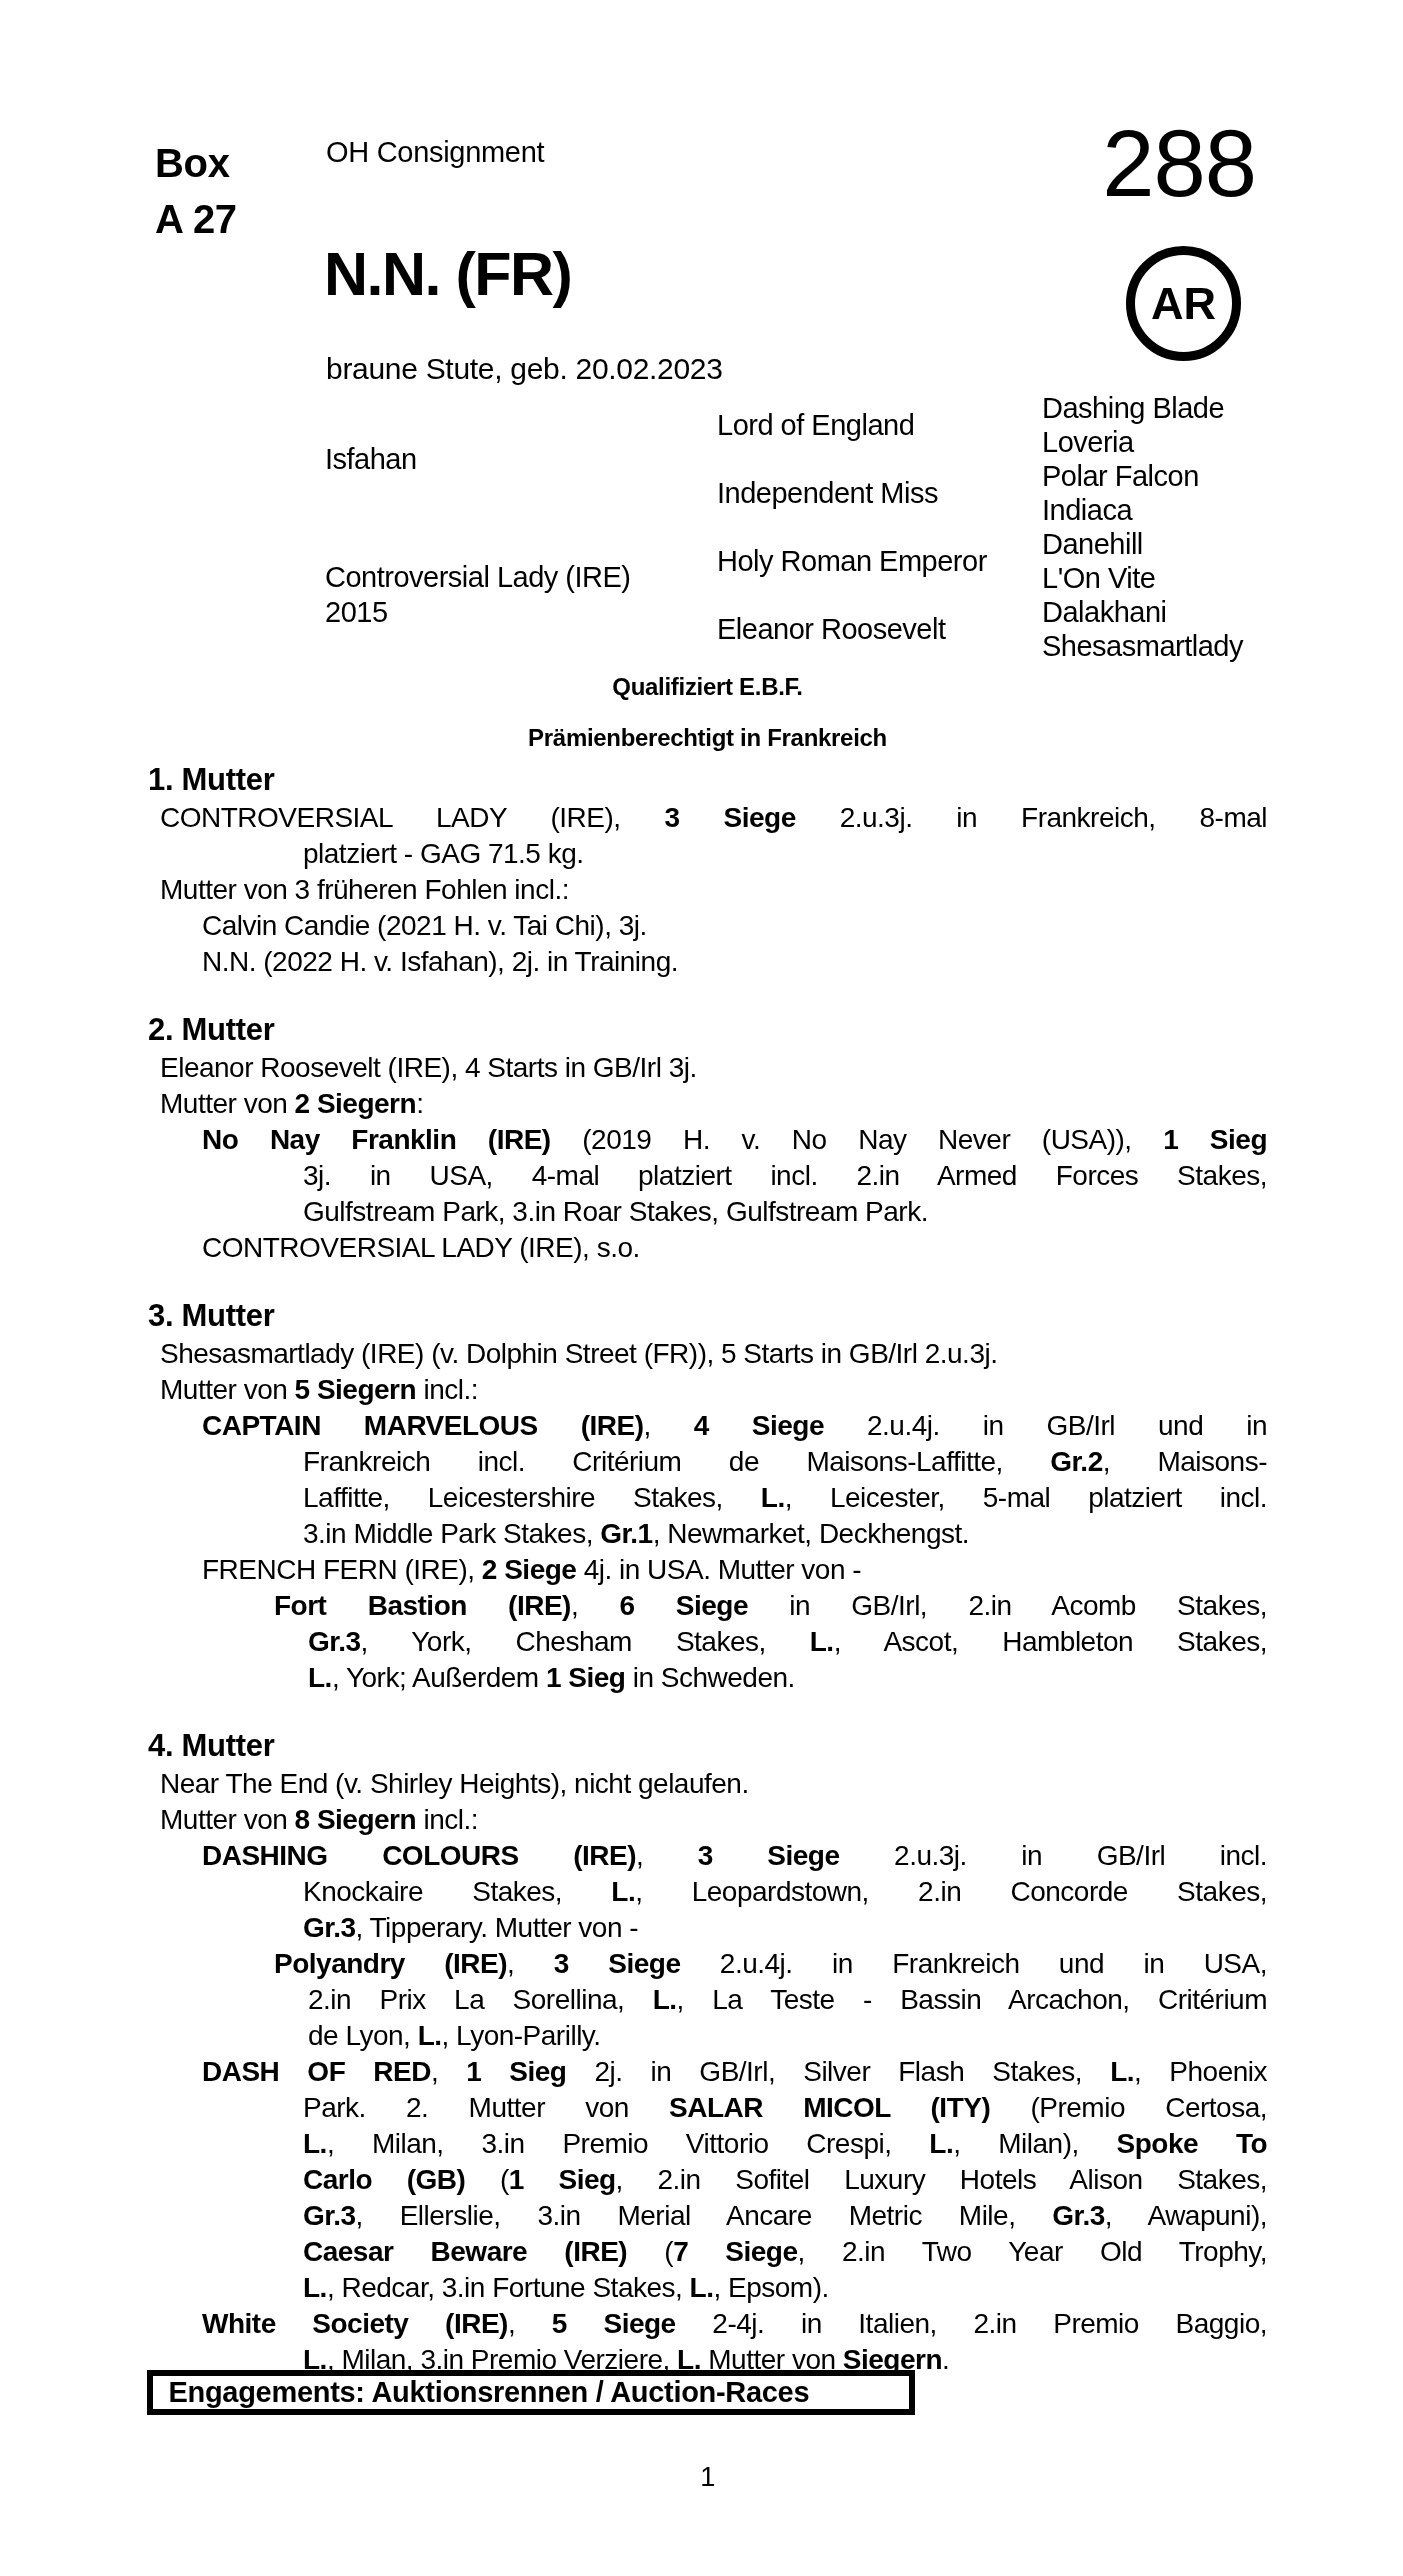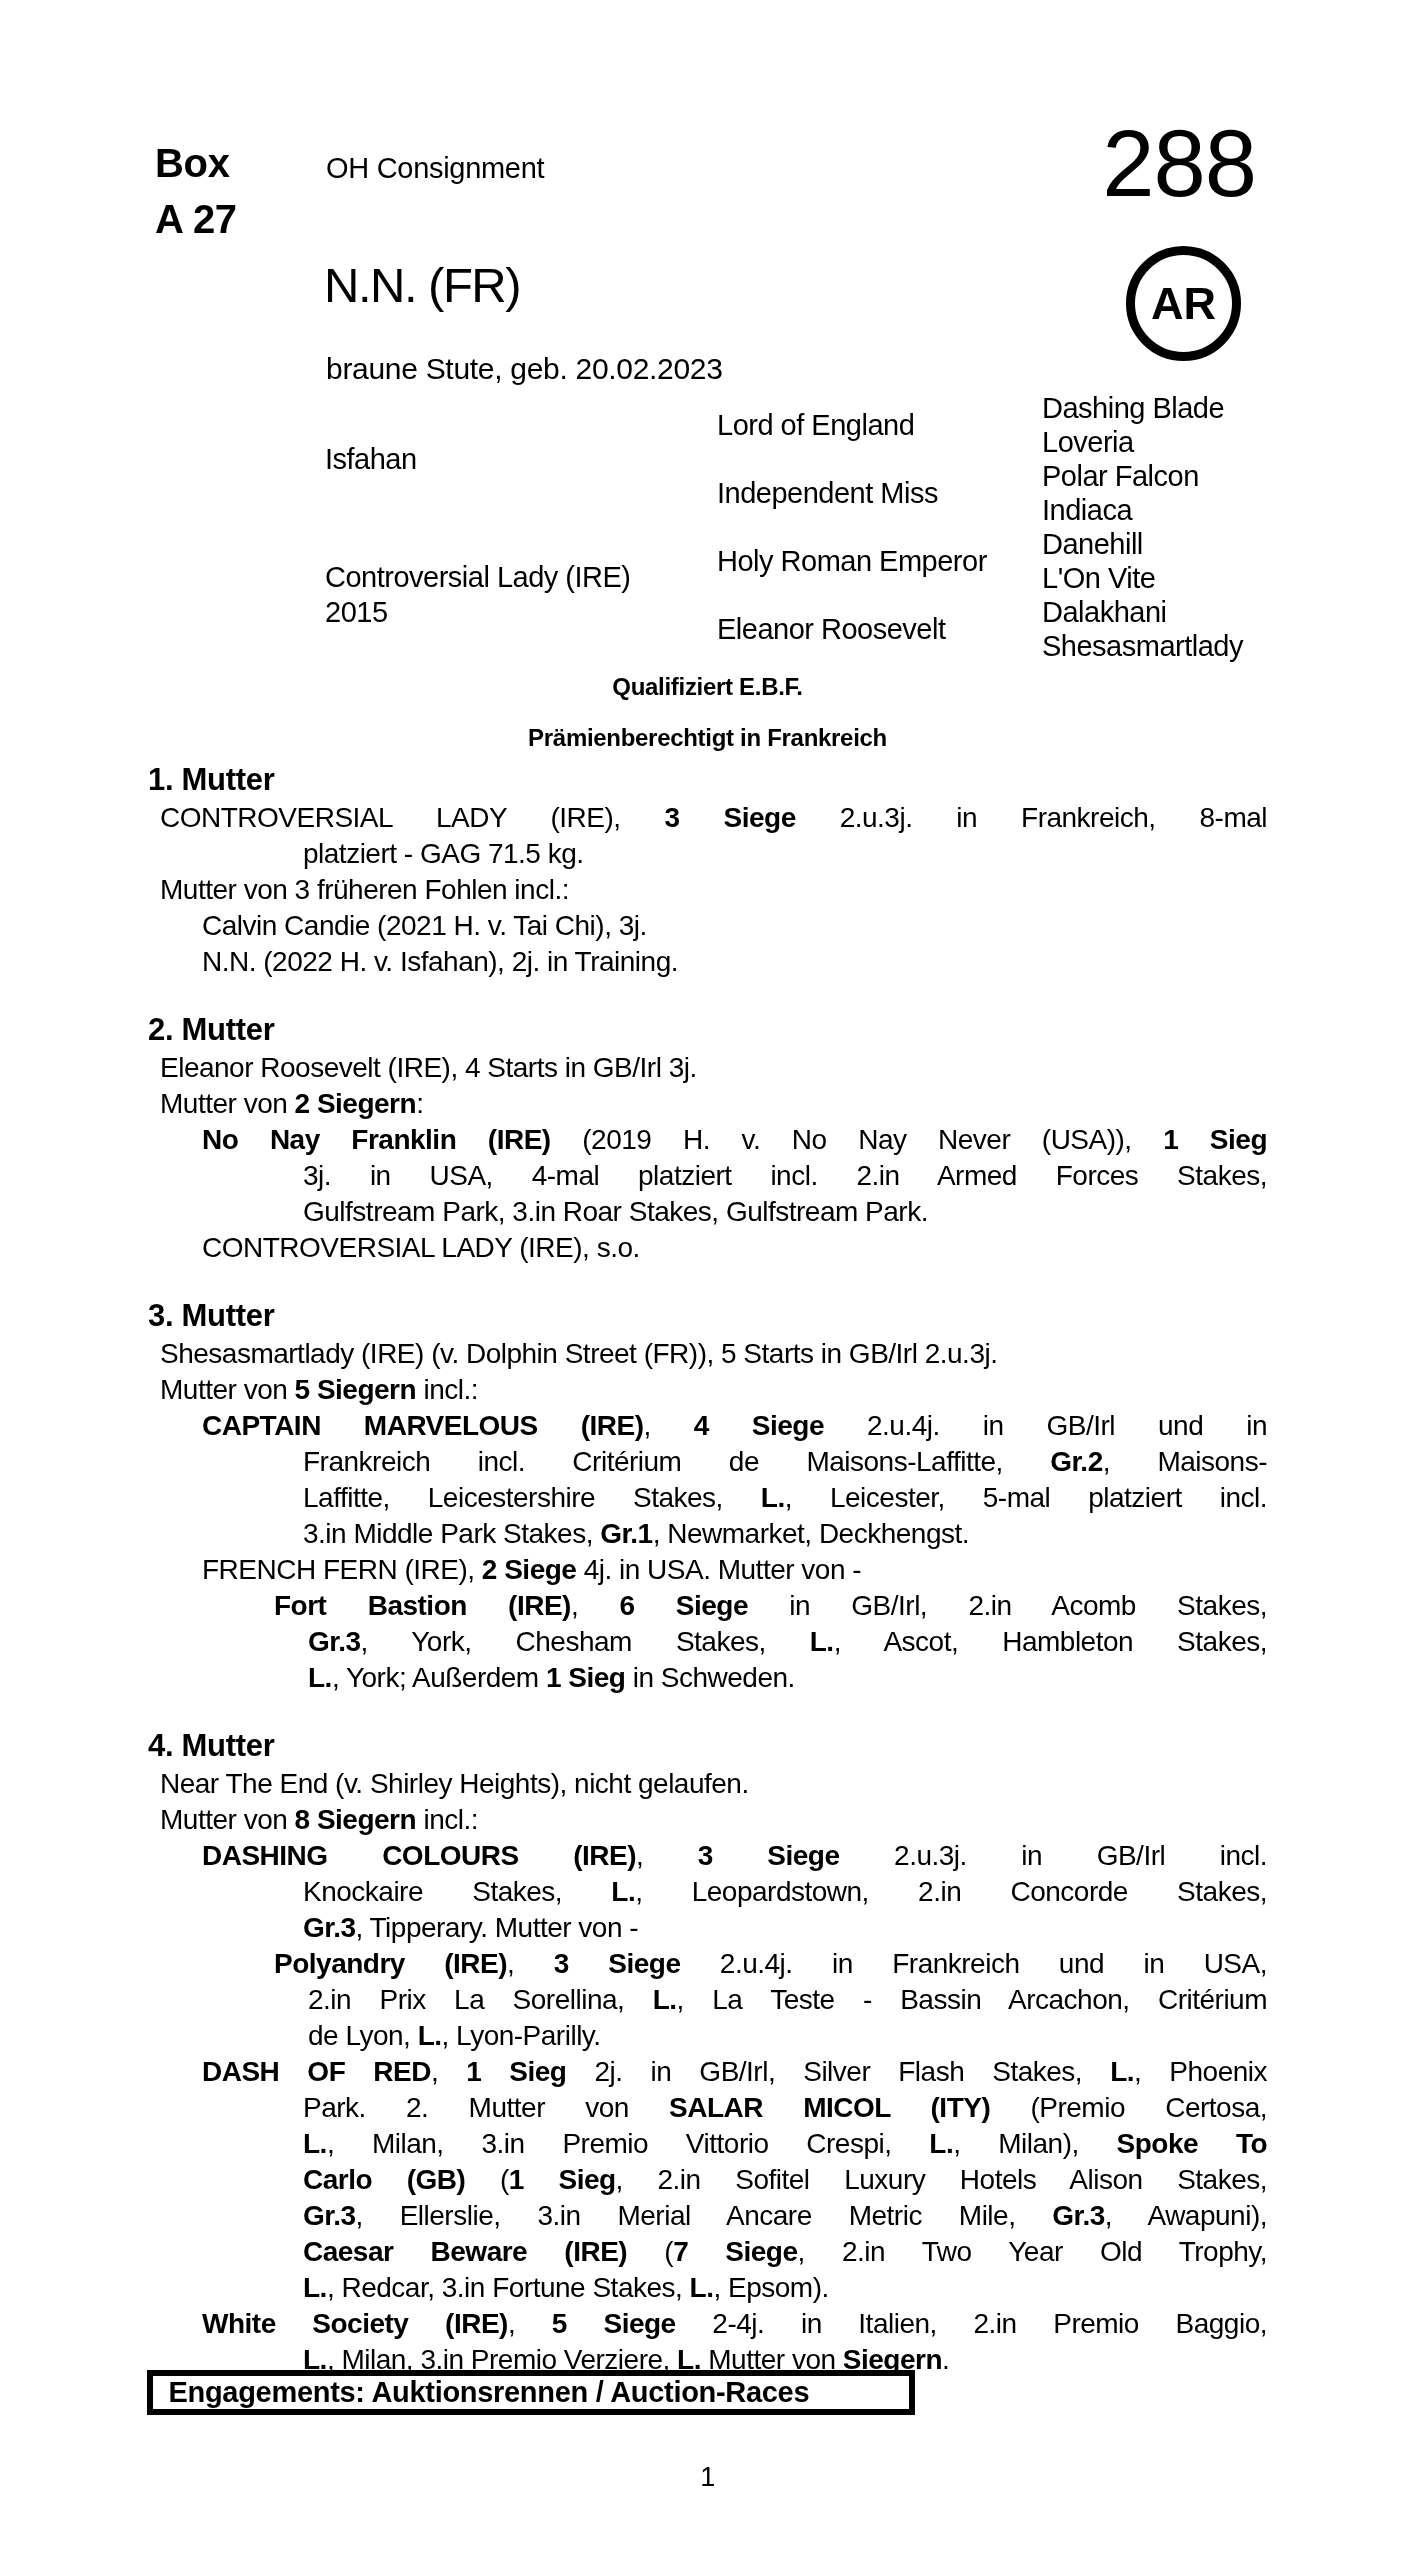--- a/index.html
+++ b/index.html
@@ -14,38 +14,38 @@
     overflow: hidden;
   }
 
   
   .box-label {
     position: absolute; left: 155px; top: 135px;
     font-size: 40px; font-weight: bold; line-height: 56px;
     white-space: pre-line;
   }
   .consignment {
-    position: absolute; left: 326px; top: 152px;
+    position: absolute; left: 326px; top: 136px;
     font-size: 29px;
   }
   .lot-number {
     position: absolute; right: 148px; top: 117px;
     font-size: 94px; font-weight: normal; line-height: 1; letter-spacing: -1px;
     text-align: right;
   }
   .ar-badge {
     position: absolute; left: 1126px; top: 246px;
     width: 115px; height: 115px; box-sizing: border-box;
     border: 9.3px solid #000; border-radius: 50%;
     display: flex; align-items: center; justify-content: center;
     font-size: 45px; font-weight: bold; letter-spacing: 0;
   }
   .horse-name {
     position: absolute; left: 324px; top: 241px;
-    font-size: 49px; font-weight: normal; letter-spacing: -1.5px; line-height: 1.1; margin-top: 18px;
+    font-size: 61px; font-weight: bold; letter-spacing: -1.5px; line-height: 1.1;
   }
   .horse-desc {
     position: absolute; left: 326px; top: 352px;
     font-size: 30px;
   }
 
   
   .pedigree {
     position: absolute; left: 325px; top: 391px;
     width: 943px; height: 274px;

